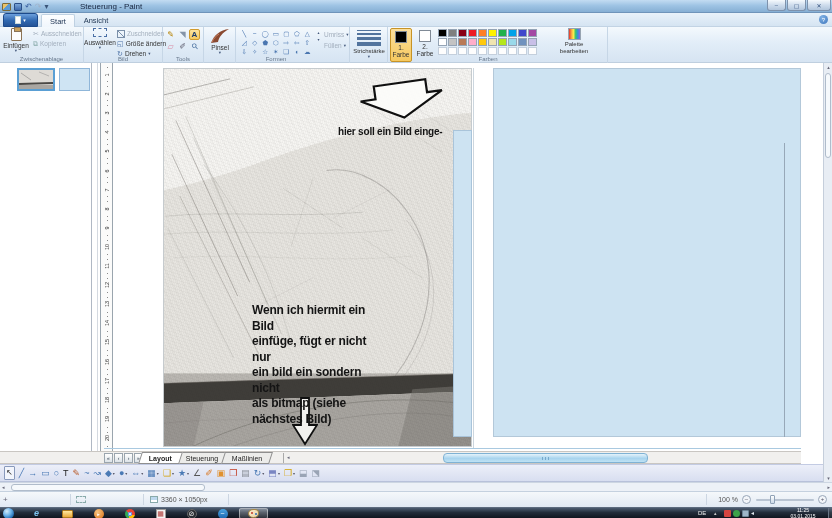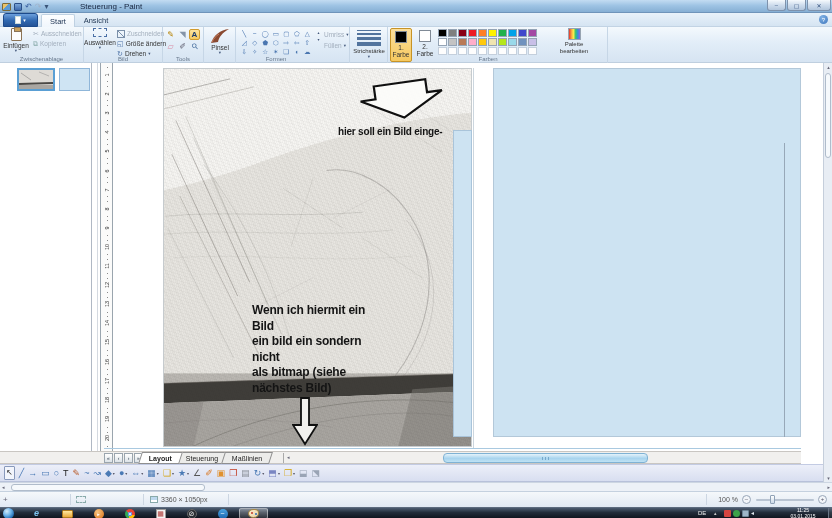--- a/index.html
+++ b/index.html
@@ -486,20 +486,21 @@
         <polygon points="22,2 74,2 74,15 89,15 48,37 7,15 22,15" fill="rgba(252,252,250,0.92)" stroke="#101010" stroke-width="2.2" stroke-linejoin="miter"></polygon>
       </svg>
       <svg class="small-arrow" viewBox="0 0 26 49">
         <polygon points="9,1 17,1 17,28 25,28 13,47 1,28 9,28" fill="#f2f1ee" stroke="#101010" stroke-width="1.8" stroke-linejoin="miter"></polygon>
       </svg>
       <div class="anno1">
         <div>hier soll ein Bild einge-</div>
       </div>
       <div class="anno2">
         <div>Wenn ich hiermit ein Bild</div>
+        <div>einfüge, fügt er nicht nur</div>
         <div>ein bild ein sondern nicht</div>
         <div>als bitmap (siehe</div>
         <div>nächstes Bild)</div>
       </div>
     </div>
 
     <div class="blue-strip"></div>
     <div class="blue-page">
       <div class="inner-vline"></div>
     </div>

